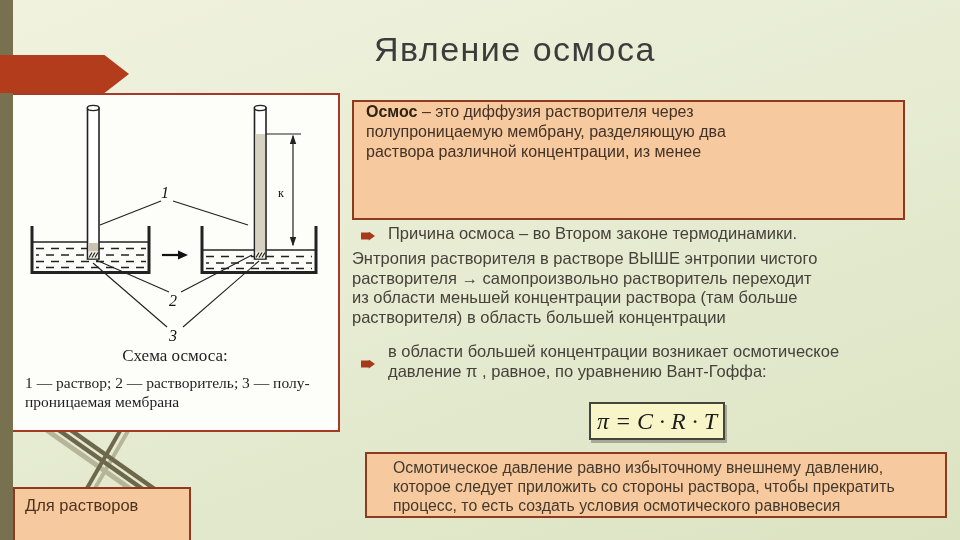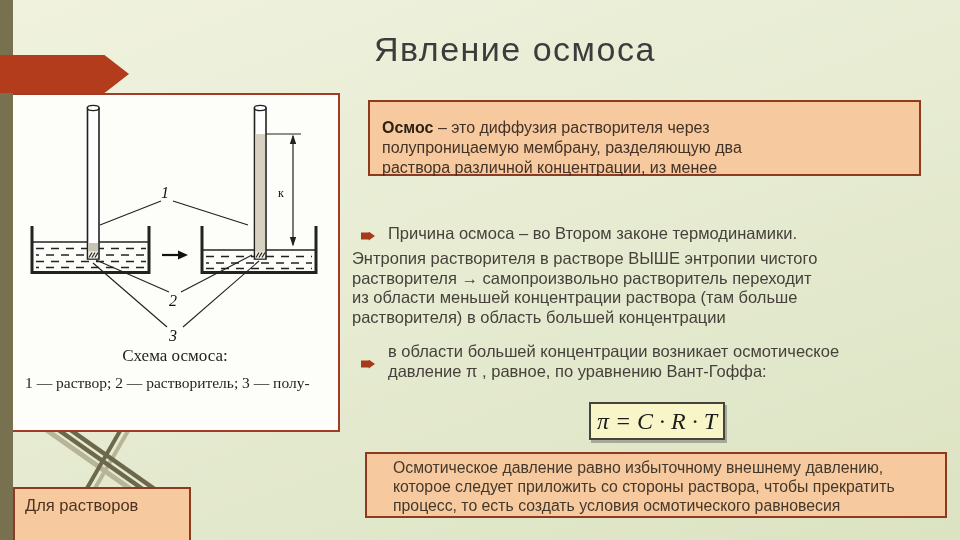--- a/index.html
+++ b/index.html
@@ -27,21 +27,21 @@
     font-family:"Liberation Serif",serif;font-size:17px;color:#1f1f1f;
   }
   .diag-legend{
     position:absolute;left:13px;top:279px;
     font-family:"Liberation Serif",serif;font-size:15.5px;line-height:18.5px;color:#1f1f1f;
   }
   .hl-box{
     background:#f6c99e;border:2px solid #8e3a20;box-sizing:border-box;position:absolute;
   }
   .def-box{
-    left:368px;top:100px;width:553px;height:76px;padding:16px 12px;
+    left:352px;top:100px;width:553px;height:120px;padding:0 12px;
     font-size:16px;line-height:20px;color:#433227;
   }
   .def-box b{color:#2e2215;}
   .bullet-row{position:absolute;display:flex;align-items:center;}
   .bullet-icon{
     flex:none;width:14px;height:9px;margin-top:5px;margin-right:13px;background:#a83a1c;
     clip-path:polygon(0 10%,55% 10%,55% 0,100% 50%,55% 100%,55% 90%,0 90%);
   }
   .b1{left:361px;top:224px;font-size:16.5px;}
   .para-entropy{position:absolute;left:352px;top:249px;font-size:16.5px;line-height:19.5px;}
@@ -153,20 +153,21 @@
 
       <g stroke="#222" stroke-width="1.1">
         <line x1="155" y1="232" x2="81" y2="168"></line>
         <line x1="171" y1="232" x2="247" y2="166"></line>
       </g>
       <text x="157" y="246" font-family="Liberation Serif, serif" font-style="italic" font-size="16" fill="#111">3</text>
     </svg>
     <div class="diag-caption">Схема осмоса:</div>
     <div class="diag-legend">
       <div>1 — раствор; 2 — растворитель; 3 — полу-</div>
+      <div>проницаемая мембрана</div>
     </div>
   </div>
 
   <div class="hl-box def-box">
     <div><b>Осмос</b><span> – это диффузия растворителя через</span></div>
     <div>полупроницаемую мембрану, разделяющую два</div>
     <div>раствора различной концентрации, из менее</div>
   </div>
 
   <div class="bullet-row b1">

